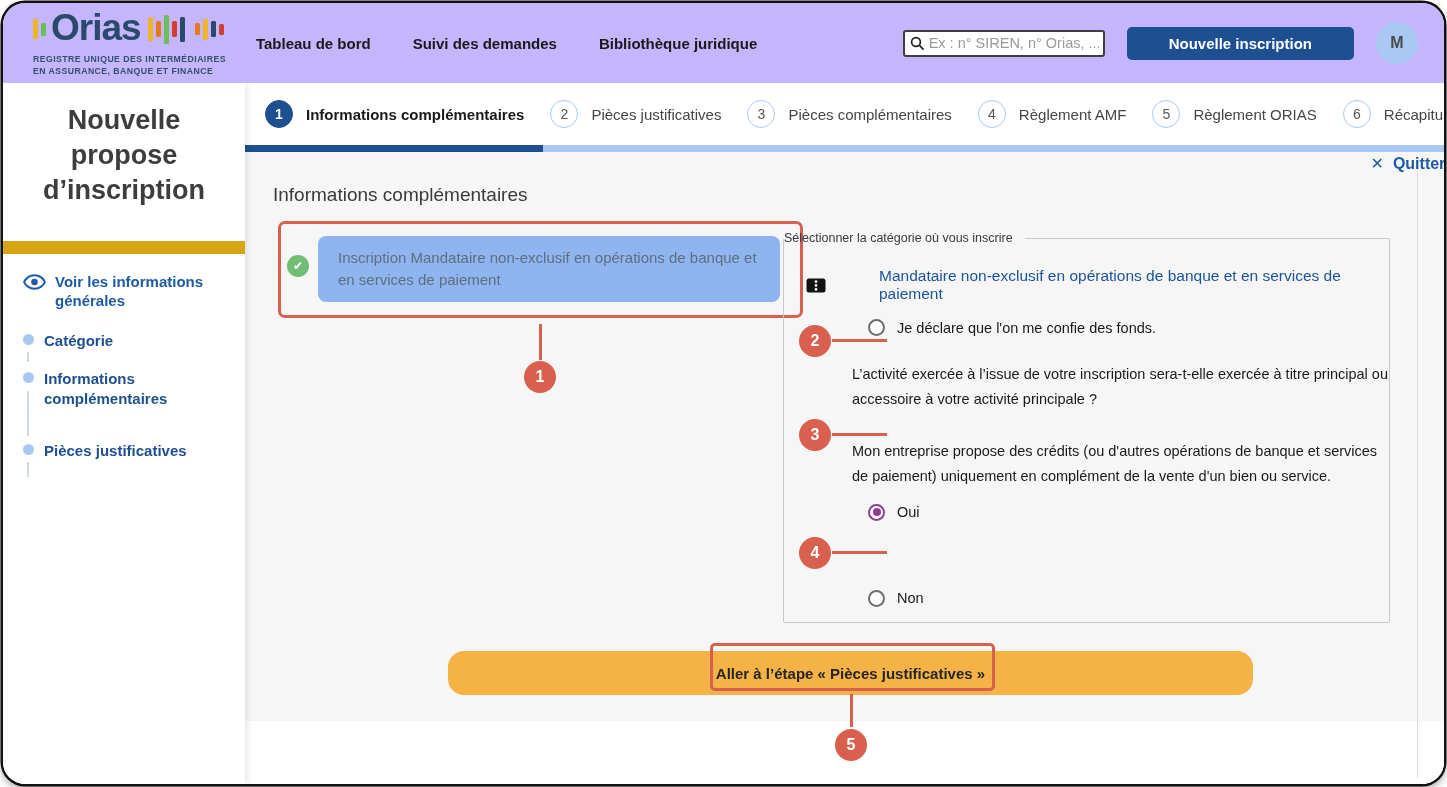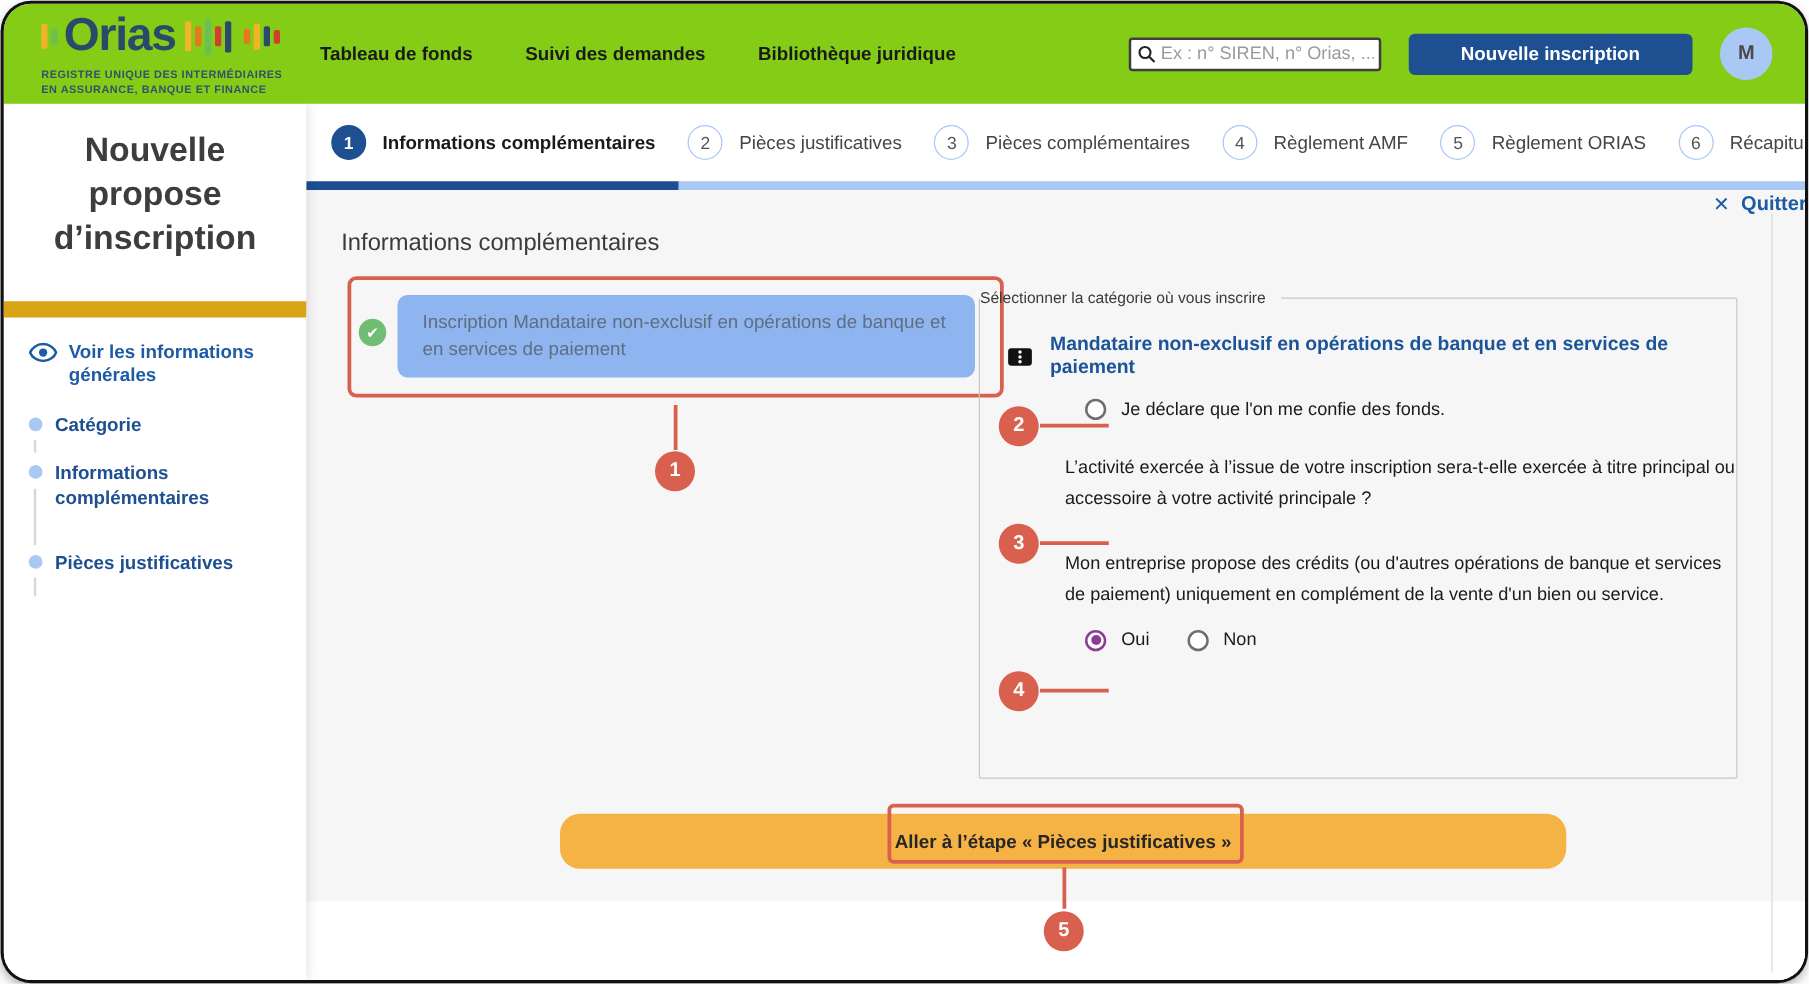--- a/index.html
+++ b/index.html
@@ -11,21 +11,21 @@
     width: 1441px; height: 781px;
     margin: 3px auto;
     background: #ffffff;
     border-radius: 22px;
     box-shadow: 0 0 0 2.5px #121212, 0 4px 10px rgba(0,0,0,.45);
     overflow: hidden;
   }
 
   
   header {
-    height: 80px; background:#84cc16;
+    height: 80px; background:#c4b5fd;
     display:flex; align-items:center;
     padding: 0 26px 0 30px;
     position: relative; z-index: 3;
   }
   .logo { display:flex; flex-direction:column; margin-right: 26px; cursor:pointer; }
   .logo-row { display:flex; align-items:center; gap:3px; }
   .lbar { width:5px; border-radius:1.5px; display:inline-block; }
   .c-y { background:#f0b429; } .c-o { background:#e87722; } .c-g { background:#6bbf59; }
   .c-r { background:#d23f31; } .c-n { background:#2b4a6b; }
   .logo-text { font-size:37px; font-weight:700; color:#2b4a6b; letter-spacing:-1px; margin:0 4px 4px 2px; line-height:1; }
@@ -124,21 +124,21 @@
   }
 
   
   fieldset {
     position:absolute; left:538px; top:79px; width:603px; height:392px;
     border:1px solid #c8c8c8; border-radius:2px;
   }
   legend { margin-left:0; padding:0 12px 0 0; font-size:12.5px; color:#3a3a3a; }
   .cat-header { margin:22px 0 0 22px; display:flex; align-items:center; gap:14px; }
   .ticket-icon { flex:none; display:flex; }
-  .cat-title { font-size:15.5px; font-weight:700; color:#1c5499; }
+  .cat-title { font-size:15.5px; font-weight:400; color:#1c5499;margin-left:39px; }
   .opt-col { margin:16px 0 0 84px; display:flex; flex-direction:column; gap:11px; }
   .radio-opt { display:flex; align-items:center; gap:12px; cursor:pointer; }
   .radio { width:17px; height:17px; border-radius:50%; border:2px solid #6e6e6e; background:#fff; flex:none; position:relative; }
   .radio.sel { border-color:#8b3d92; }
   .radio.sel::after { content:""; position:absolute; inset:2.5px; border-radius:50%; background:#8b3d92; }
   .radio-lbl { font-size:14.5px; color:#1a1a1a; }
   .q-text { margin:26px 0 0 68px; width:537px; font-size:14.5px; color:#1a1a1a; line-height:1.75; }
 
   .cta {
     position:absolute; left:203px; top:499px; width:805px; height:44px;
@@ -170,21 +170,21 @@
         <span class="lbar c-y" style="height:21px"></span>
         <span class="lbar c-n" style="height:16px"></span>
         <span class="lbar c-r" style="height:11px"></span>
       </div>
       <div class="tagline">
         <div>REGISTRE UNIQUE DES INTERMÉDIAIRES</div>
         <div>EN ASSURANCE, BANQUE ET FINANCE</div>
       </div>
     </div>
     <nav>
-      <span class="nav-link">Tableau de fonds</span>
+      <span class="nav-link">Tableau de bord</span>
       <span class="nav-link">Suivi des demandes</span>
       <span class="nav-link">Bibliothèque juridique</span>
     </nav>
     <div class="search-box">
       <svg width="15" height="15" viewBox="0 0 15 15">
         <circle cx="6" cy="6" r="4.4" fill="none" stroke="#222" stroke-width="1.7"></circle>
         <line x1="9.4" y1="9.4" x2="13.6" y2="13.6" stroke="#222" stroke-width="1.7"></line>
       </svg>
       <input type="text" placeholder="Ex : n° SIREN, n° Orias, ..." style="">
     </div>
@@ -293,21 +293,21 @@
           <div class="opt-col">
             <label class="radio-opt">
               <span class="radio"></span>
               <span class="radio-lbl">Je déclare que l'on me confie des fonds.</span>
             </label>
           </div>
 
           <div class="q-text">L’activité exercée à l’issue de votre inscription sera-t-elle exercée à titre principal ou accessoire à votre activité principale ?</div>
 
           <div class="q-text">Mon entreprise propose des crédits (ou d'autres opérations de banque et services de paiement) uniquement en complément de la vente d'un bien ou service.</div>
-          <div class="opt-col" style="margin-top:14px;flex-direction:row;gap:30px">
+          <div class="opt-col" style="margin-top:14px;flex-direction:column;gap:69px">
             <label class="radio-opt">
               <span class="radio sel"></span>
               <span class="radio-lbl">Oui</span>
             </label>
             <label class="radio-opt">
               <span class="radio"></span>
               <span class="radio-lbl">Non</span>
             </label>
           </div>
         </fieldset>

